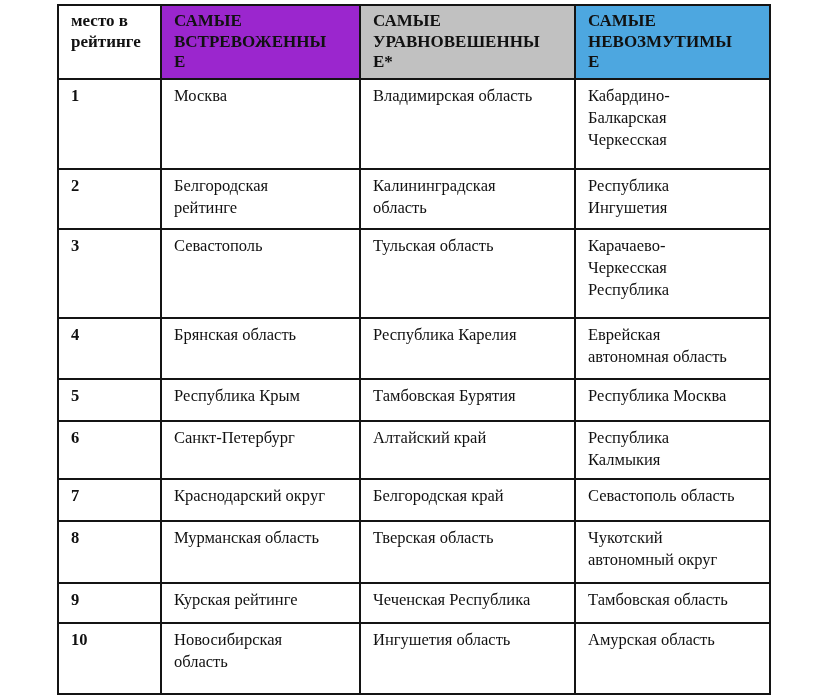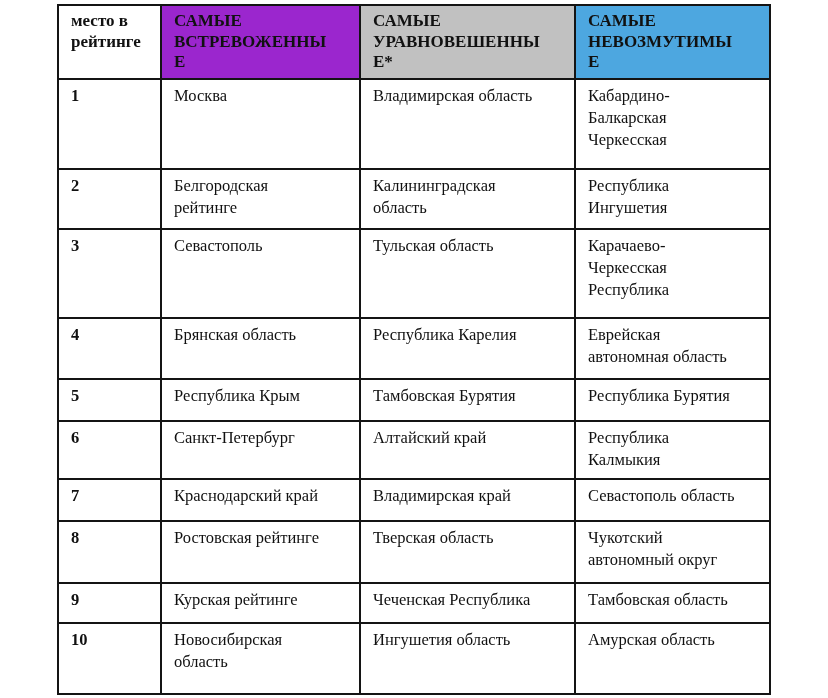--- a/index.html
+++ b/index.html
@@ -116,38 +116,38 @@
         <td class="rank-cell">4</td>
         <td>Брянская область</td>
         <td>Республика Карелия</td>
         <td>Еврейская
 автономная область</td>
       </tr>
       <tr>
         <td class="rank-cell">5</td>
         <td>Республика Крым</td>
         <td>Тамбовская Бурятия</td>
-        <td>Республика Бурятия</td>
+        <td>Республика Москва</td>
       </tr>
       <tr>
         <td class="rank-cell">6</td>
         <td>Санкт-Петербург</td>
         <td>Алтайский край</td>
         <td>Республика
 Калмыкия</td>
       </tr>
       <tr>
         <td class="rank-cell">7</td>
-        <td>Краснодарский край</td>
-        <td>Владимирская край</td>
+        <td>Краснодарский округ</td>
+        <td>Белгородская край</td>
         <td>Севастополь область</td>
       </tr>
       <tr>
         <td class="rank-cell">8</td>
-        <td>Ростовская рейтинге</td>
+        <td>Мурманская область</td>
         <td>Тверская область</td>
         <td>Чукотский
 автономный округ</td>
       </tr>
       <tr>
         <td class="rank-cell">9</td>
         <td>Курская рейтинге</td>
         <td>Чеченская Республика</td>
         <td>Тамбовская область</td>
       </tr>

